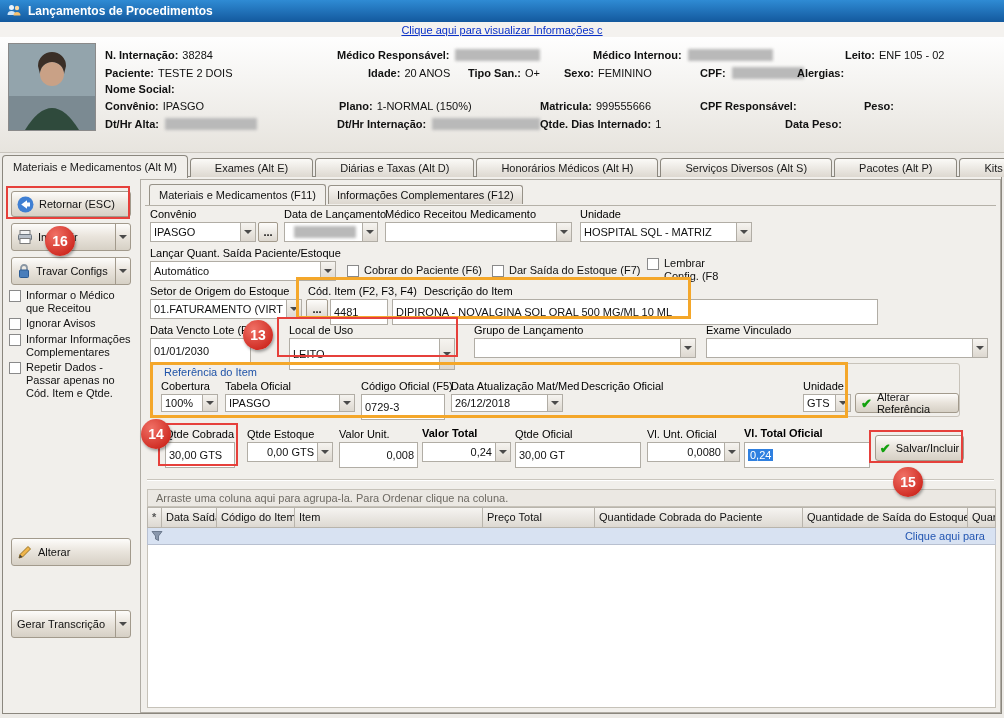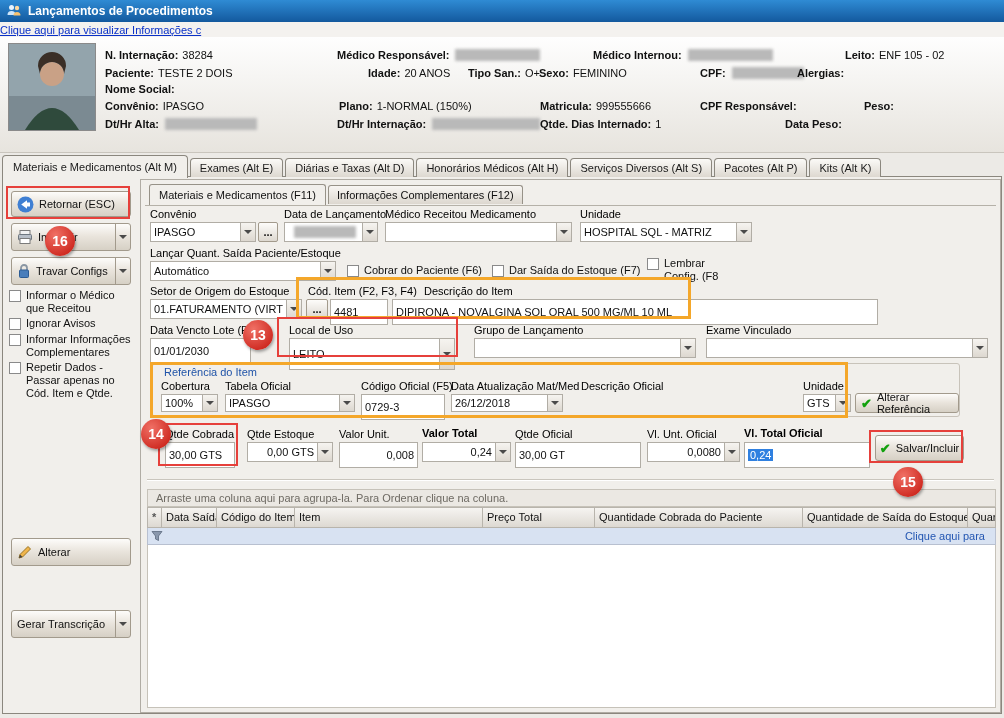--- a/index.html
+++ b/index.html
@@ -1,29 +1,29 @@
 <!DOCTYPE html>
 <html style="--titlebar-blue: #2f8bd4; --annotation-red: #cf2b22; --annotation-orange: #f4a72a; --link-blue: #0a31c8; --selection-blue: #2f80e0;"><head>
 <meta charset="utf-8">
 <style>
 *{margin:0;padding:0;box-sizing:border-box;}
 html,body{background:#555;}
 .win{position:relative;width:1004px;height:718px;background:#eceae6;font-family:"Liberation Sans",sans-serif;font-size:11px;color:#111;overflow:hidden;}
 .titlebar{position:absolute;left:0;top:0;width:100%;height:22px;background:linear-gradient(var(--titlebar-blue,#2f8bd4),#13599e);display:flex;align-items:center;padding-left:6px;gap:6px;}
 .titlebar .title{color:#fff;font-weight:bold;font-size:12px;}
-.linkbar{position:absolute;left:0;top:22px;width:100%;height:15px;background:#f4f2ef;display:flex;justify-content:flex-start;align-items:center;overflow:hidden;}
+.linkbar{position:absolute;left:0;top:22px;width:100%;height:15px;background:#f4f2ef;display:flex;justify-content:center;align-items:center;overflow:hidden;}
 .toplink{color:var(--link-blue,#0a31c8);text-decoration:underline;white-space:nowrap;cursor:pointer;}
 .ppanel{position:absolute;left:0;top:37px;width:100%;height:116px;background:linear-gradient(#fefefe,#e7e4de);border-bottom:1px solid #c9c5bd;}
 .photo{position:absolute;left:8px;top:6px;width:88px;height:88px;border:1px solid #8a8a8a;background:#8fa0a8;overflow:hidden;}
 .pf{position:absolute;white-space:nowrap;}
 .plb{font-weight:bold;}
 .pvl{margin-left:4px;}
 .redact{display:inline-block;height:12px;background:#b9b9b9;filter:blur(1.5px);vertical-align:text-bottom;margin-left:6px;border-radius:1px;}
 .mtabs{position:absolute;left:2px;top:152px;height:25px;display:flex;align-items:flex-end;gap:2px;z-index:5;}
-.mtab{background:linear-gradient(#fbfaf7,#ddd8d0);border:1px solid #8b877e;border-bottom:none;border-radius:4px 4px 0 0;padding:3px 9px;color:#1a1a1a;cursor:pointer;white-space:nowrap;}
+.mtab{background:linear-gradient(#fbfaf7,#ddd8d0);border:1px solid #8b877e;border-bottom:none;border-radius:4px 4px 0 0;padding:3px 24px;color:#1a1a1a;cursor:pointer;white-space:nowrap;}
 .mtab.active{background:#f1efeb;padding:5px 10px 5px;position:relative;margin-bottom:-1px;}
 .content{position:absolute;left:2px;top:176px;width:1000px;height:538px;border:1px solid #8b877e;background:#f1efeb;}
 .sidebar{position:absolute;left:0;top:0;width:137px;height:100%;}
 .gbtn{position:absolute;background:linear-gradient(#fdfcfa,#e9e4dc 48%,#d6d0c5);border:1px solid #a29a8c;border-radius:3px;display:flex;align-items:center;gap:5px;padding:0 5px;cursor:pointer;}
 .gbtn.split{padding-right:0;}
 .gbtn.center{justify-content:center;}
 .cap{flex:1;text-align:left;white-space:nowrap;overflow:hidden;}
 .sarrow{width:15px;align-self:stretch;border-left:1px solid #a29a8c;display:flex;align-items:center;justify-content:center;}
 .tri{width:0;height:0;border:4px solid transparent;border-top-color:#4a4a4a;margin-top:4px;}
 .cbrow{position:absolute;display:flex;gap:5px;align-items:flex-start;cursor:pointer;}
@@ -91,21 +91,21 @@
     </div>
 
     <span class="pf" style="left:105px;top:12px"><b class="plb">N. Internação:</b><span class="pvl">38284</span></span>
     <span class="pf" style="left:337px;top:12px"><b class="plb">Médico Responsável:</b><span class="redact" style="width:85px"></span></span>
     <span class="pf" style="left:593px;top:12px"><b class="plb">Médico Internou:</b><span class="redact" style="width:85px"></span></span>
     <span class="pf" style="left:845px;top:12px"><b class="plb">Leito:</b><span class="pvl">ENF 105 - 02</span></span>
 
     <span class="pf" style="left:105px;top:30px"><b class="plb">Paciente:</b><span class="pvl">TESTE 2 DOIS</span></span>
     <span class="pf" style="left:368px;top:30px"><b class="plb">Idade:</b><span class="pvl">20 ANOS</span></span>
     <span class="pf" style="left:468px;top:30px"><b class="plb">Tipo San.:</b><span class="pvl">O+</span></span>
-    <span class="pf" style="left:539px;top:30px"><b class="plb">Sexo:</b><span class="pvl">FEMININO</span></span>
+    <span class="pf" style="left:564px;top:30px"><b class="plb">Sexo:</b><span class="pvl">FEMININO</span></span>
     <span class="pf" style="left:700px;top:30px"><b class="plb">CPF:</b><span class="redact" style="width:72px"></span></span>
     <span class="pf" style="left:797px;top:30px"><b class="plb">Alergias:</b></span>
 
     <span class="pf" style="left:105px;top:46px"><b class="plb">Nome Social:</b></span>
 
     <span class="pf" style="left:105px;top:63px"><b class="plb">Convênio:</b><span class="pvl">IPASGO</span></span>
     <span class="pf" style="left:339px;top:63px"><b class="plb">Plano:</b><span class="pvl">1-NORMAL (150%)</span></span>
     <span class="pf" style="left:540px;top:63px"><b class="plb">Matricula:</b><span class="pvl">999555666</span></span>
     <span class="pf" style="left:700px;top:63px"><b class="plb">CPF Responsável:</b></span>
     <span class="pf" style="left:864px;top:63px"><b class="plb">Peso:</b></span>

